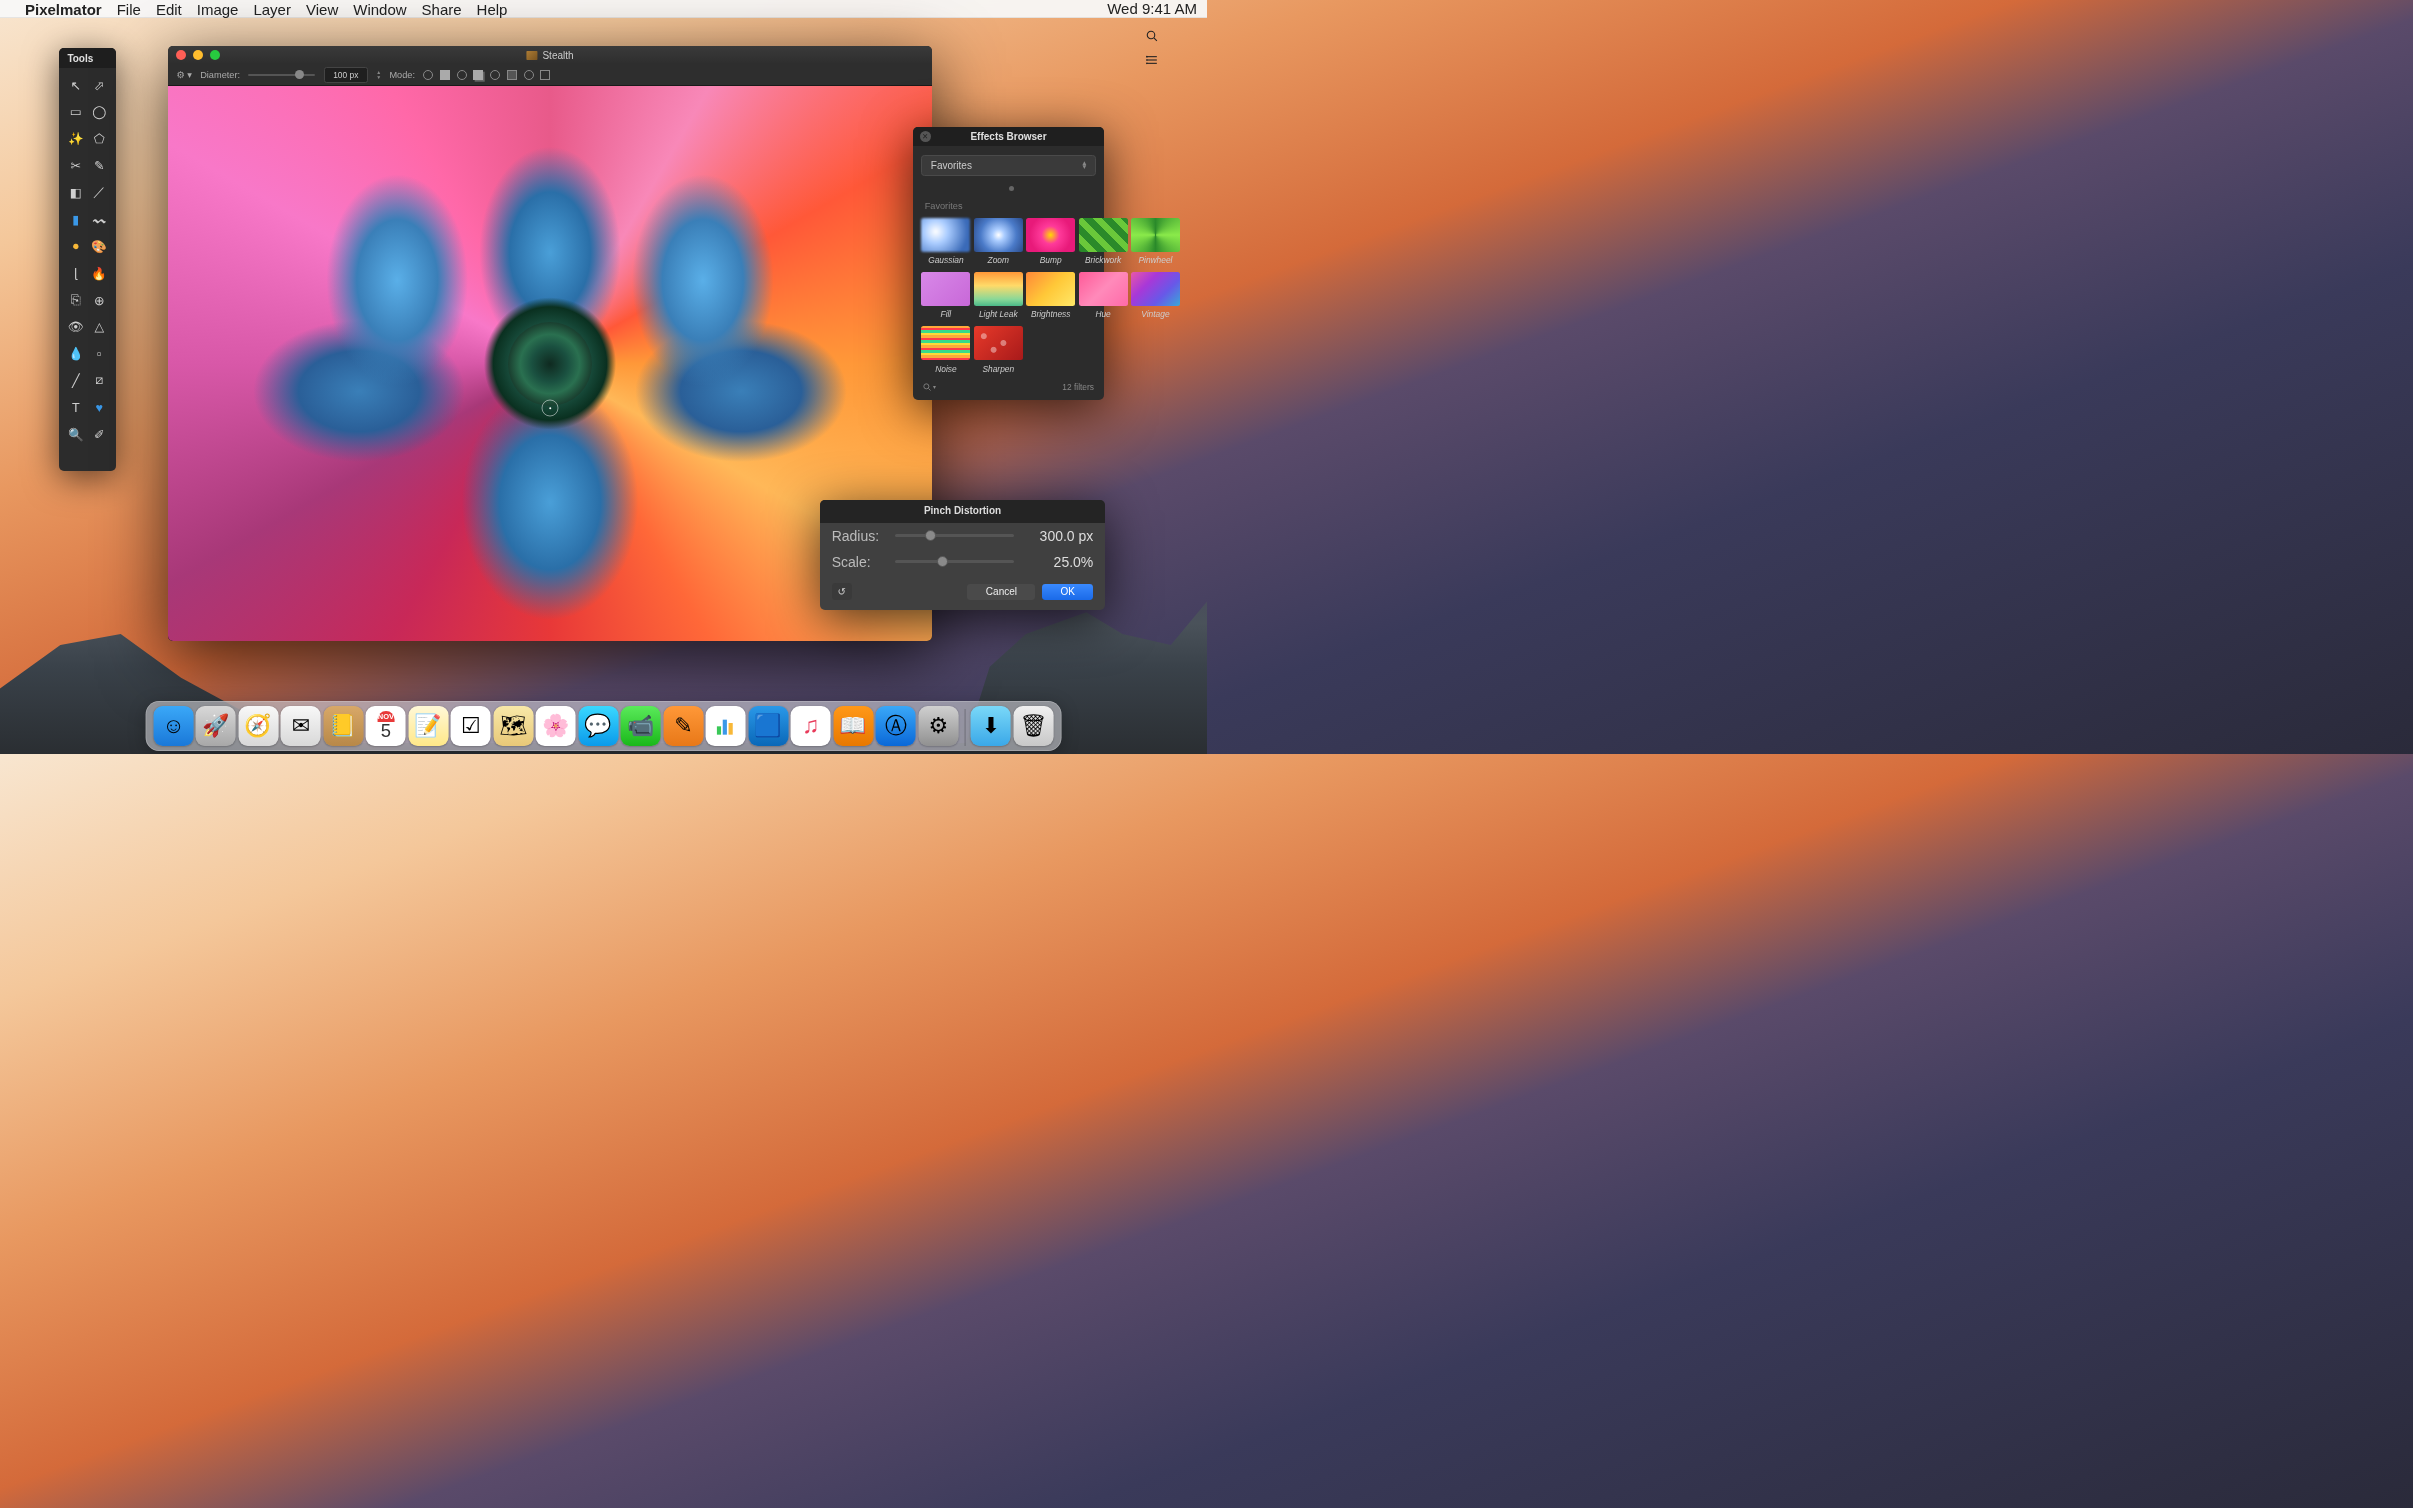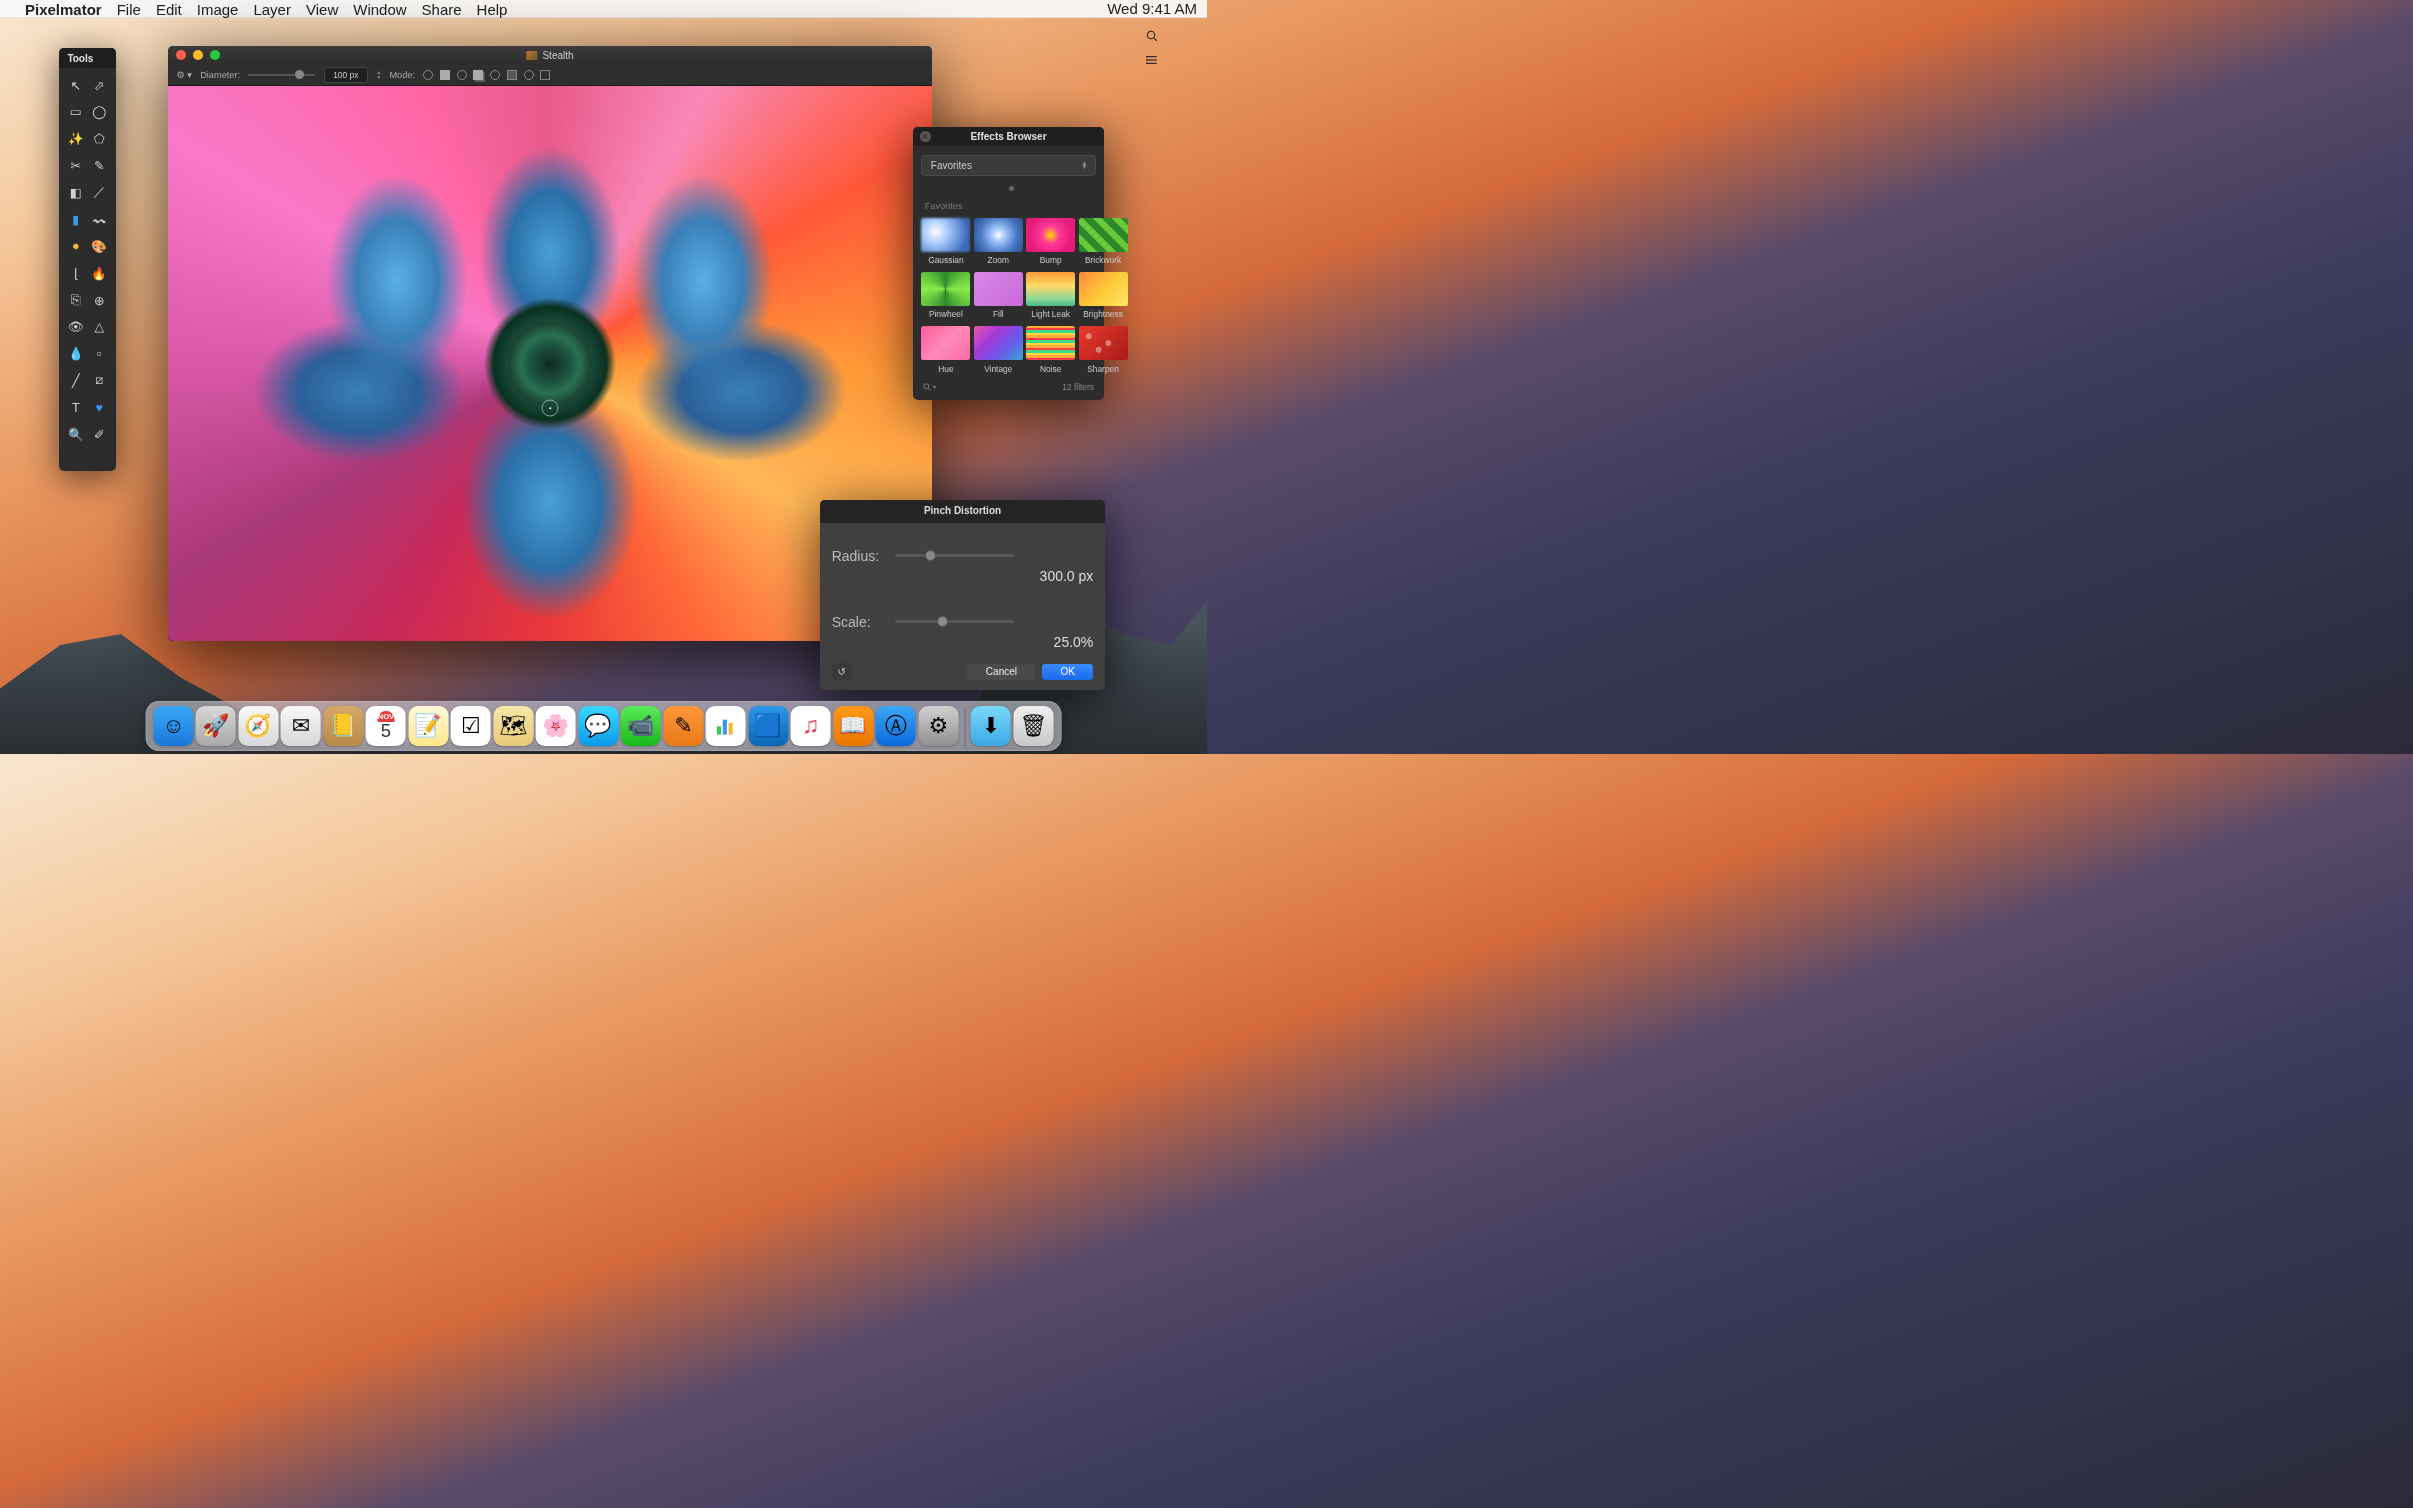--- a/index.html
+++ b/index.html
@@ -99,21 +99,21 @@
   background:#555; display:flex; align-items:center; justify-content:center; font-size:7.5px; color:#222; cursor:pointer; }
 .effects-header .etitle { font-size:10px; font-weight:600; color:#e0e0e0; }
 .effects-dropdown { margin:8.4px; background:#3a3a3a; border-radius:3.4px; padding:4.2px 8.4px;
   font-size:10px; display:flex; justify-content:space-between; align-items:center; cursor:pointer;
   border:0.8px solid #4a4a4a; }
 .effects-dropdown .chev { font-size:7.5px; color:#888; display:flex; flex-direction:column; line-height:4.2px; }
 .effects-slider-zone { height:8.4px; position:relative; margin:0 8.4px 5px; }
 .effects-slider-zone::after { content:""; position:absolute; left:50%; top:1.7px; width:5px; height:5px;
   background:#666; border-radius:50%; }
 .effects-section-label { padding:3.4px 11.7px 6.7px; font-size:9.2px; color:#7a7a7a; }
-.effects-grid { display:grid; grid-template-columns:repeat(4,1fr); gap:6.7px 3.4px; padding:0 8.4px; }
+.effects-grid { display:grid; grid-template-columns:repeat(5,1fr); gap:6.7px 3.4px; padding:0 8.4px;font-style:italic; }
 .effect-item { display:flex; flex-direction:column; align-items:center; gap:3.4px; cursor:pointer; }
 .effect-thumb { width:49px; height:34px; border-radius:2.5px; }
 .effect-label { font-size:8.4px; color:#ccc; }
 .th-gaussian { background: radial-gradient(circle at 30% 40%, #fff 0%, #aaccff 30%, #3a6ab8 80%); filter:blur(0.8px); }
 .th-zoom { background: radial-gradient(circle at 50% 50%, #fff 0%, #aaccff 20%, #4a7ac8 60%, #2a4a88 100%); }
 .th-bump { background: radial-gradient(circle at 50% 50%, #ffda00 0%, #ff3a9a 30%, #e81a7a 70%); }
 .th-brickwork { background: repeating-linear-gradient(45deg, #2a8a2a 0 6.7px, #6ac83a 6.7px 13.4px); }
 .th-pinwheel { background: conic-gradient(#2a8a2a, #8aea4a, #2a8a2a, #8aea4a, #2a8a2a); }
 .th-fill { background: linear-gradient(135deg, #d888e8, #c868d8); }
 .th-lightleak { background: linear-gradient(180deg, #ff9838 0%, #ffda68 40%, #8ad898 80%, #4ab888 100%); }
@@ -135,21 +135,21 @@
   background:#404040; border-radius:5px; box-shadow:0 10px 50px rgba(0,0,0,0.7);
   color:#ccc; padding-bottom:8.4px;
 }
 .pinch-title { text-align:center; font-size:10px; font-weight:600; padding:5px 0 6.7px;
   background:#242424; border-radius:5px 5px 0 0; color:#ddd; }
 .param-row { display:flex; align-items:center; padding:5px 11.7px; gap:19px; font-size:14px; }
 .param-label { width:44px; color:#bbb; }
 .param-slider { flex:1; height:2.5px; background:#555; border-radius:1.7px; position:relative; }
 .param-thumb { position:absolute; top:-4.2px; width:11px; height:11px; border-radius:50%;
   background:#8a8a8a; border:0.8px solid #555; }
-.param-val { width:60px; text-align:right; color:#ddd;margin-top:40px; }
+.param-val { width:60px; text-align:right; color:#ddd; }
 .pinch-buttons { display:flex; align-items:center; gap:6.7px; padding:8.4px 11.7px 1.7px; }
 .reset-btn { width:20px; height:17px; background:#3a3a3a; border-radius:3.4px;
   display:flex; align-items:center; justify-content:center; font-size:10px; cursor:pointer; }
 .pinch-buttons .spacer { flex:1; }
 .btn { padding:2.5px 18.4px; border-radius:3.4px; font-size:10px; cursor:pointer; text-align:center; }
 .btn-cancel { background:#4a4a4a; color:#eee; }
 .btn-ok { background:linear-gradient(#3a8aff,#1a6ae8); color:#fff; }
 
 
 .dock { position:absolute; bottom:3.4px; left:50%; transform:translateX(-50%);

